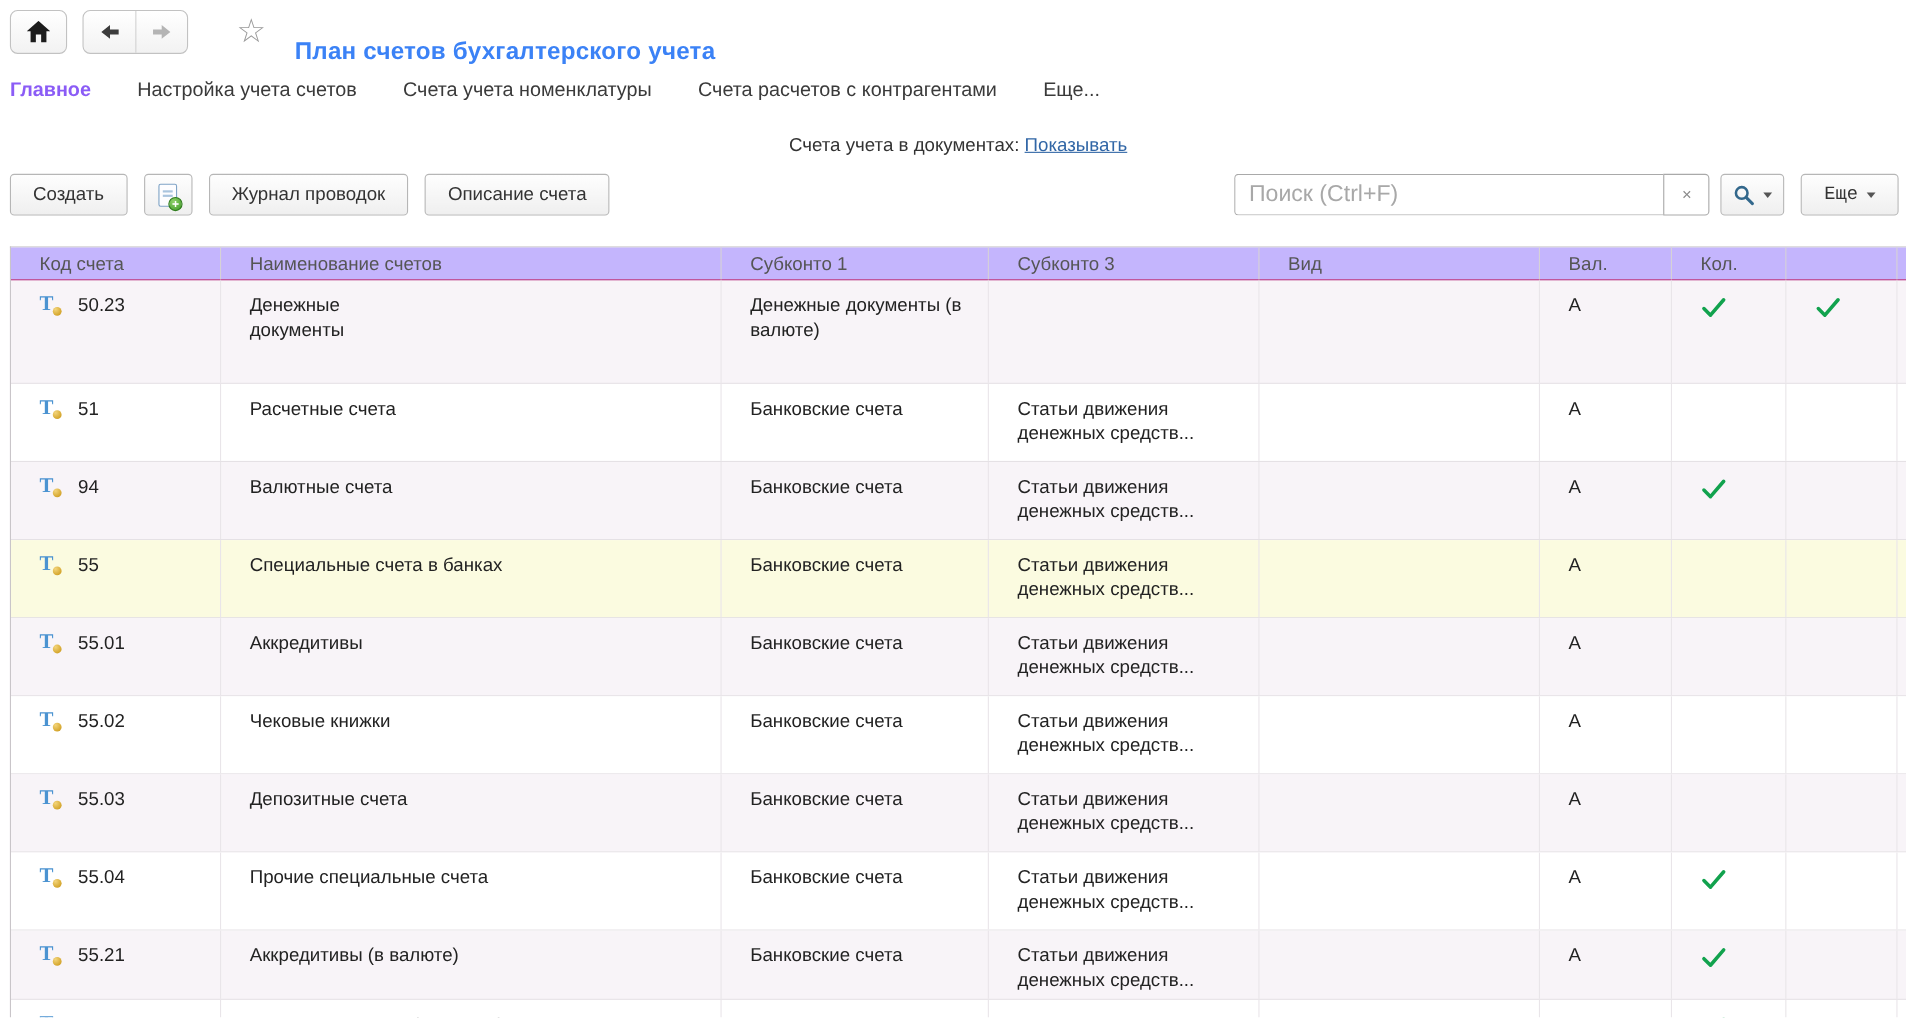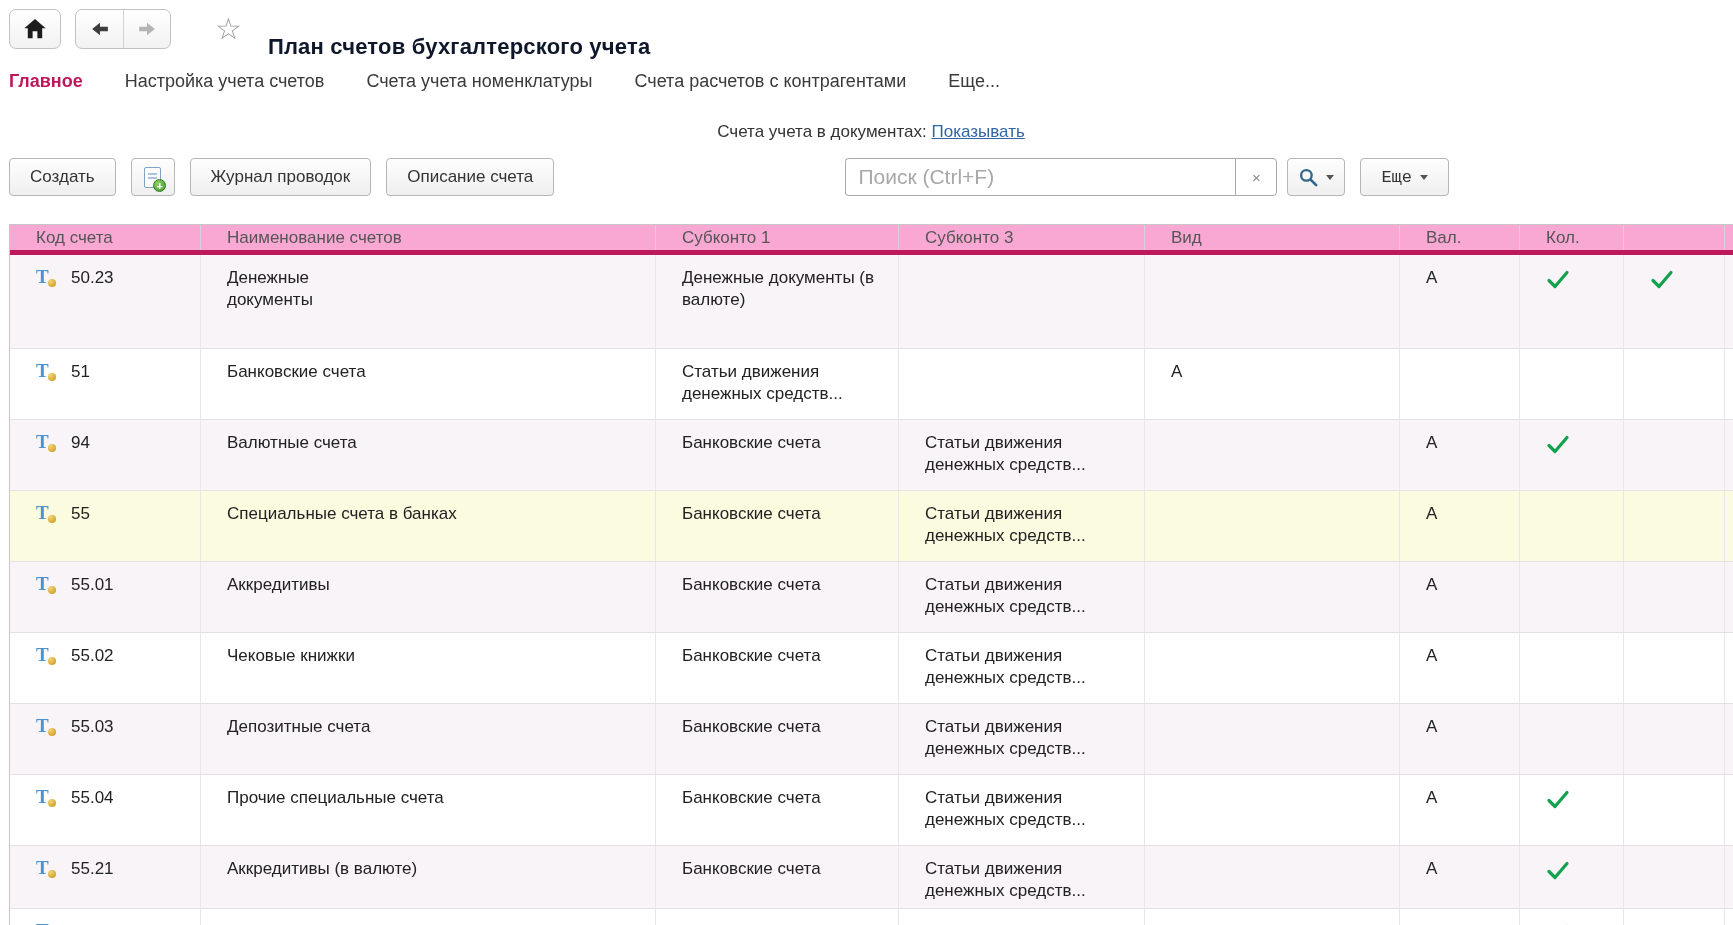--- a/index.html
+++ b/index.html
@@ -13,33 +13,33 @@
     height:40px; background:linear-gradient(#ffffff,#f2f2f2);
     border:1px solid #c2c2c2; border-radius:7px;
     display:flex; align-items:center; justify-content:center; cursor:pointer;
   }
   .home-btn { width:52px; }
   .nav-group { display:flex; margin-left:14px; height:40px;
     border:1px solid #c2c2c2; border-radius:7px; background:linear-gradient(#ffffff,#f2f2f2); }
   .nav-half { width:47px; display:flex; align-items:center; justify-content:center; cursor:pointer; }
   .nav-half + .nav-half { border-left:1px solid #d2d2d2; }
   .star { font-size:30px; color:#9a9a9a; margin-left:44px; line-height:1; cursor:pointer; }
-  .page-title { font-size:22px; font-weight:bold; color:#0f172a; margin-left:26px; letter-spacing:.2px;margin-top:35px; }
+  .page-title { font-size:22px; font-weight:bold; color:#3b82f6; margin-left:26px; letter-spacing:.2px;margin-top:35px; }
 
   
   .menubar { display:flex; gap:42px; padding-left:9px; margin-top:22px; font-size:18px; color:#3a3a3a; }
   .menu-item { cursor:pointer; white-space:nowrap; }
-  .menu-item.active { color:#be185d; font-weight:bold; }
+  .menu-item.active { color:#8b5cf6; font-weight:bold; }
 
   
   .link-row { padding-left:9px; margin-top:30px; font-size:17px; color:#333;text-align:center; }
   .link-row a { color:#3166a6; text-decoration:underline; cursor:pointer; }
 
   
-  .toolbar { display:flex; align-items:center; margin:16px 0 0 9px; width:1440px; }
+  .toolbar { display:flex; align-items:center; margin:16px 0 0 9px; width:1717px; }
   .btn {
     height:38px; padding:0 20px; font-size:17px; color:#333;
     background:linear-gradient(#fefefe,#efefef); border:1px solid #b6b6b6;
     border-radius:4px; display:flex; align-items:center; gap:8px; cursor:pointer; white-space:nowrap;
   }
   .btn + .btn { margin-left:15px; }
   .icon-btn { width:44px; padding:0; justify-content:center; }
   .doc-icon { position:relative; width:17px; height:21px; background:#fdfdff;
     border:1px solid #7fa3c6; border-radius:2px; }
   .doc-icon::before { content:""; position:absolute; left:3px; top:5px; width:9px; height:2px;
@@ -57,22 +57,22 @@
     background:#fff; color:#8a8a8a; font-size:15px; display:flex; align-items:center;
     justify-content:center; cursor:pointer; }
   .lens-btn { margin-left:10px; width:58px; padding:0 10px; justify-content:center; }
   .more-btn { margin-left:14px;font-family:Liberation Mono, monospace; }
   .caret { width:0; height:0; border-left:4px solid transparent; border-right:4px solid transparent;
     border-top:5px solid #555; display:inline-block; }
 
   
   .grid { --cols: 191px 455px 243px 246px 255px 120px 104px 101px 1fr; }
   .table { margin:28px 0 0 9px; width:1724px; border-top:1px solid #c9c5c9; border-left:1px solid #c9c5c9; }
-  .thead { display:grid; grid-template-columns:var(--cols); background:#f9a8d4;
-    border-bottom:5px solid #be185d; height:30px; }
+  .thead { display:grid; grid-template-columns:var(--cols); background:#c4b5fd;
+    border-bottom:1px solid #be185d; height:30px; }
   .th { font-size:17px; color:#555; display:flex; align-items:center; padding-left:26px;
     border-right:1px solid #d6d2d6; overflow:hidden; white-space:nowrap; }
   .trow { display:grid; grid-template-columns:var(--cols); border-bottom:1px solid #e5e1e5;
     min-height:71px; background:#fff; cursor:pointer; }
   .trow.zebra { background:#f8f4f8; }
   .trow.hl { background:#fbfbe0; }
   .trow:nth-child(1) { min-height:94px; }
   .trow:nth-child(9) { min-height:61px; }
   .td { padding:12px 10px 6px 26px; font-size:17px; line-height:22px; color:#222;
     border-right:1px solid #e9e5e9; overflow:hidden; }
@@ -199,20 +199,21 @@
               <path d="M3 10.5 L9 16.5 L21 2.5" fill="none" stroke="#12a24e" stroke-width="3.2" stroke-linecap="round" stroke-linejoin="round"></path>
             </svg>
           </div>
           <div class="td"></div>
         </div>
         <div class="trow">
           <div class="td code-cell">
             <span class="acct-icon"><span class="tee">Т</span><span class="dot"></span></span>
             <span>51</span>
           </div>
+          <div class="td">Расчетные счета</div>
           <div class="td pre">Банковские счета</div>
           <div class="td pre">Статьи движения
 денежных средств...</div>
           <div class="td pre"></div>
           <div class="td">А</div>
           <div class="td"></div>
           <div class="td"></div>
           <div class="td"></div>
         </div>
         <div class="trow zebra">

